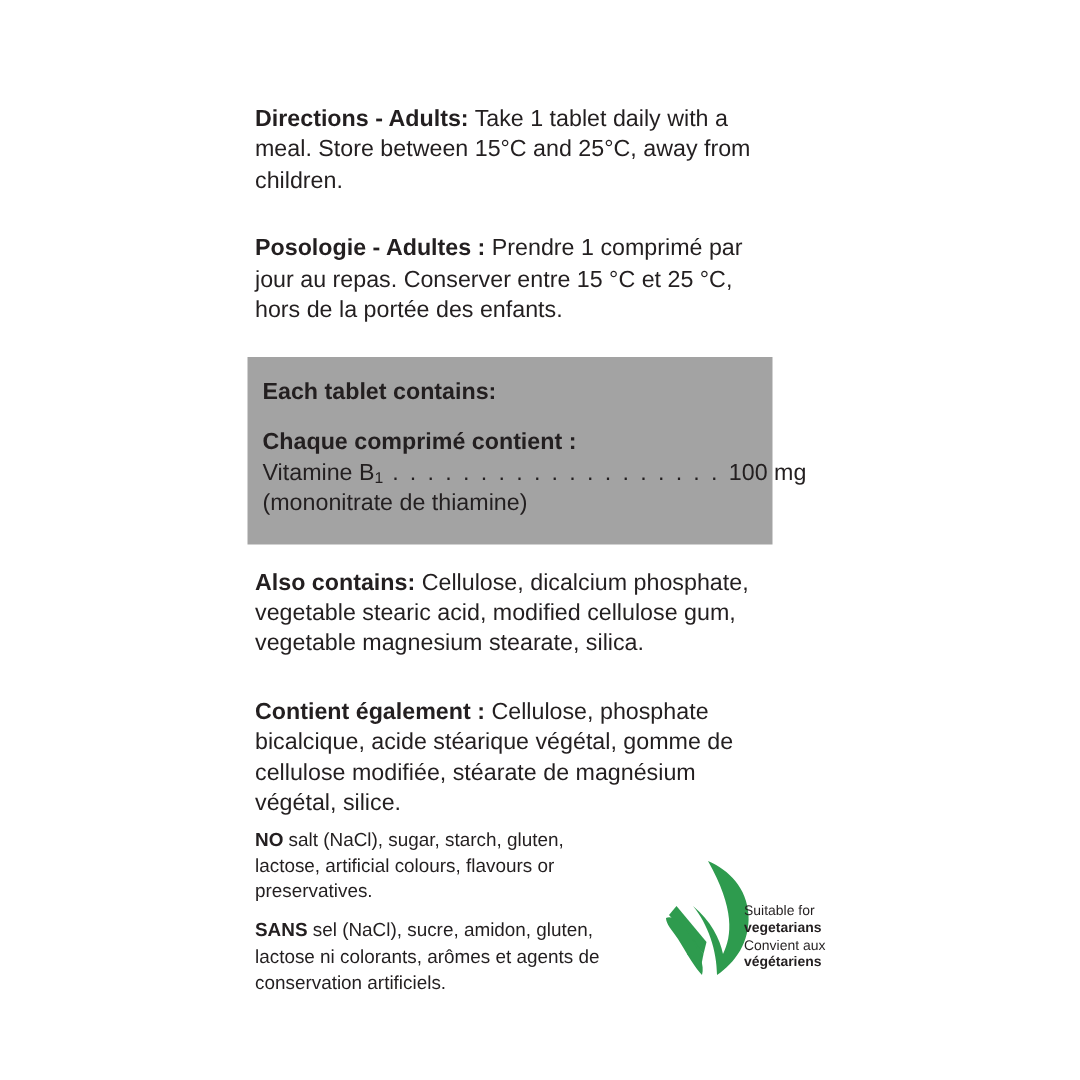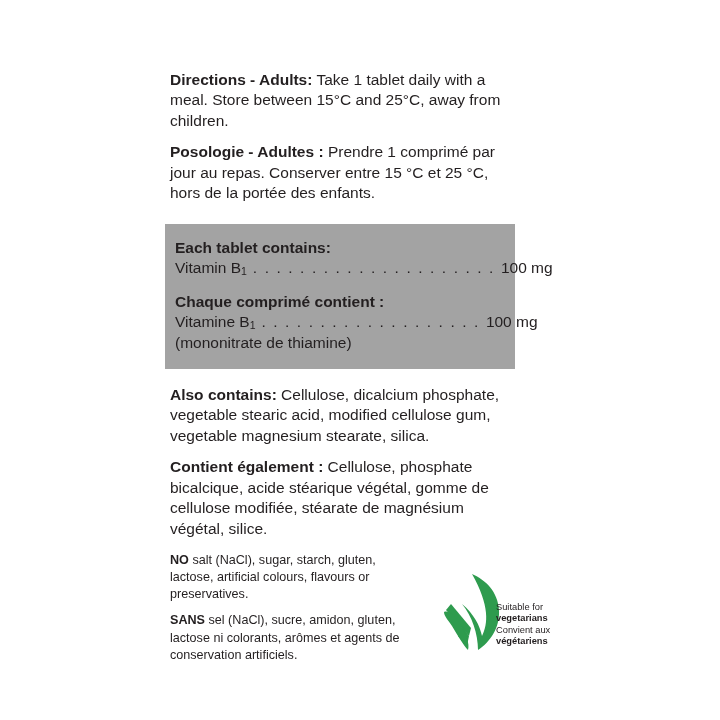--- a/index.html
+++ b/index.html
@@ -26,21 +26,21 @@
     left: 170px;
     top: 70px;
     width: 340px;
   }
   .para {
     font-size: 15.5px;
     line-height: 1.32;
     margin: 0 0 0 0;
   }
   .para + .para {
-    margin-top: 11px;
+    margin-top: 25px;
   }
   .bold {
     font-weight: bold;
   }
   .panel {
     background: #a3a3a3;
     margin-top: 20px;
     margin-left: -5px;
     padding: 14px 5px 16px 5px;
     width: 350px;
@@ -130,21 +130,20 @@
 
   <div class="content">
 
     <p class="para"><span class="bold">Directions - Adults:</span><span> Take 1 tablet daily with a meal. Store between 15°C and 25°C, away from children.</span></p>
 
     <p class="para"><span class="bold">Posologie - Adultes :</span><span> Prendre 1 comprimé par jour au repas. Conserver entre 15 °C et 25 °C, hors de la portée des enfants.</span></p>
 
     <div class="panel">
       <div class="panel-inner">
         <div class="head">Each tablet contains:</div>
-        <div class="row"><span>Vitamin B</span><sub>1</sub><span class="dots"> . . . . . . . . . . . . . . . . . . . . . </span><span>100 mg</span></div>
 
         <div class="block2">
           <div class="head">Chaque comprimé contient :</div>
           <div class="row"><span>Vitamine B</span><sub>1</sub><span class="dots"> . . . . . . . . . . . . . . . . . . . </span><span>100 mg</span></div>
           <div class="sub">(mononitrate de thiamine)</div>
         </div>
       </div>
     </div>
 
     <p class="para after-panel"><span class="bold">Also contains:</span><span> Cellulose, dicalcium phosphate, vegetable stearic acid, modified cellulose gum, vegetable magnesium stearate, silica.</span></p>

